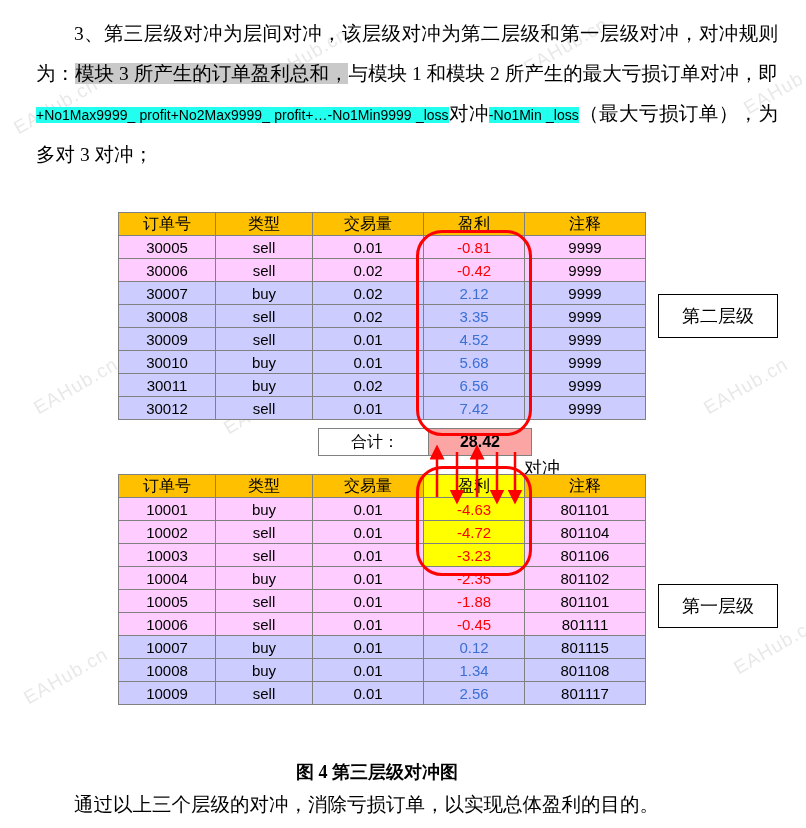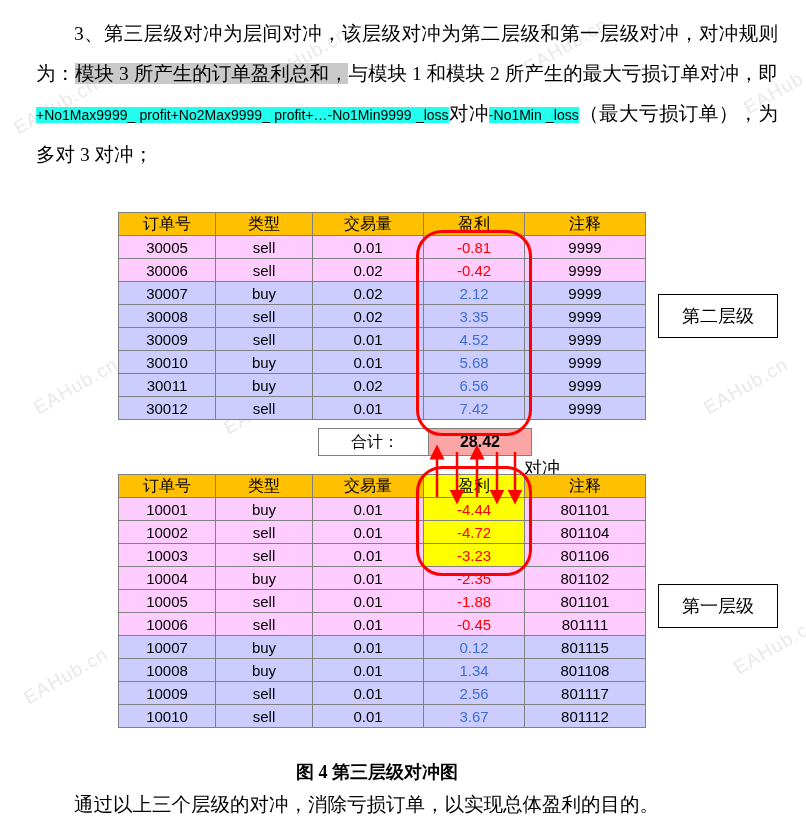--- a/index.html
+++ b/index.html
@@ -277,21 +277,21 @@
         <th class="hdr c-vol">交易量</th>
         <th class="hdr c-profit yellow">盈利</th>
         <th class="hdr c-note">注释</th>
       </tr>
     </thead>
     <tbody>
       <tr class="row-pink">
         <td>10001</td>
         <td>buy</td>
         <td>0.01</td>
-        <td class="neg yellow">-4.44</td>
+        <td class="neg yellow">-4.63</td>
         <td>801101</td>
       </tr>
       <tr class="row-pink">
         <td>10002</td>
         <td>sell</td>
         <td>0.01</td>
         <td class="neg yellow">-4.72</td>
         <td>801104</td>
       </tr>
       <tr class="row-pink">
@@ -335,27 +335,20 @@
         <td>0.01</td>
         <td class="pos">1.34</td>
         <td>801108</td>
       </tr>
       <tr class="row-blue">
         <td>10009</td>
         <td>sell</td>
         <td>0.01</td>
         <td class="pos">2.56</td>
         <td>801117</td>
-      </tr>
-      <tr class="row-blue">
-        <td>10010</td>
-        <td>sell</td>
-        <td>0.01</td>
-        <td class="pos">3.67</td>
-        <td>801112</td>
       </tr>
     </tbody>
   </table>
 
   <div class="side-box" style="left:658px; top:584px;">第一层级</div>
   <div class="side-box" style="left:658px; top:294px;">第二层级</div>
 
   <div class="red-box" style="left:416px; top:230px; width:110px; height:200px;"></div>
   <div class="red-box" style="left:416px; top:466px; width:110px; height:104px;"></div>
 

